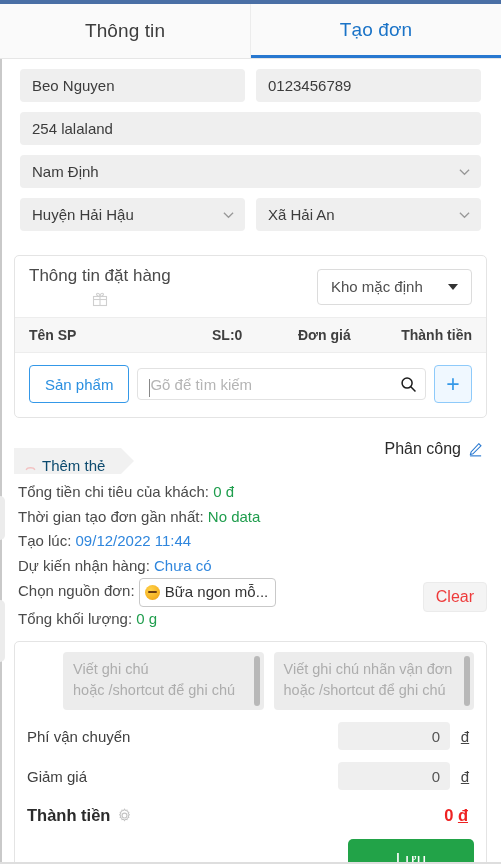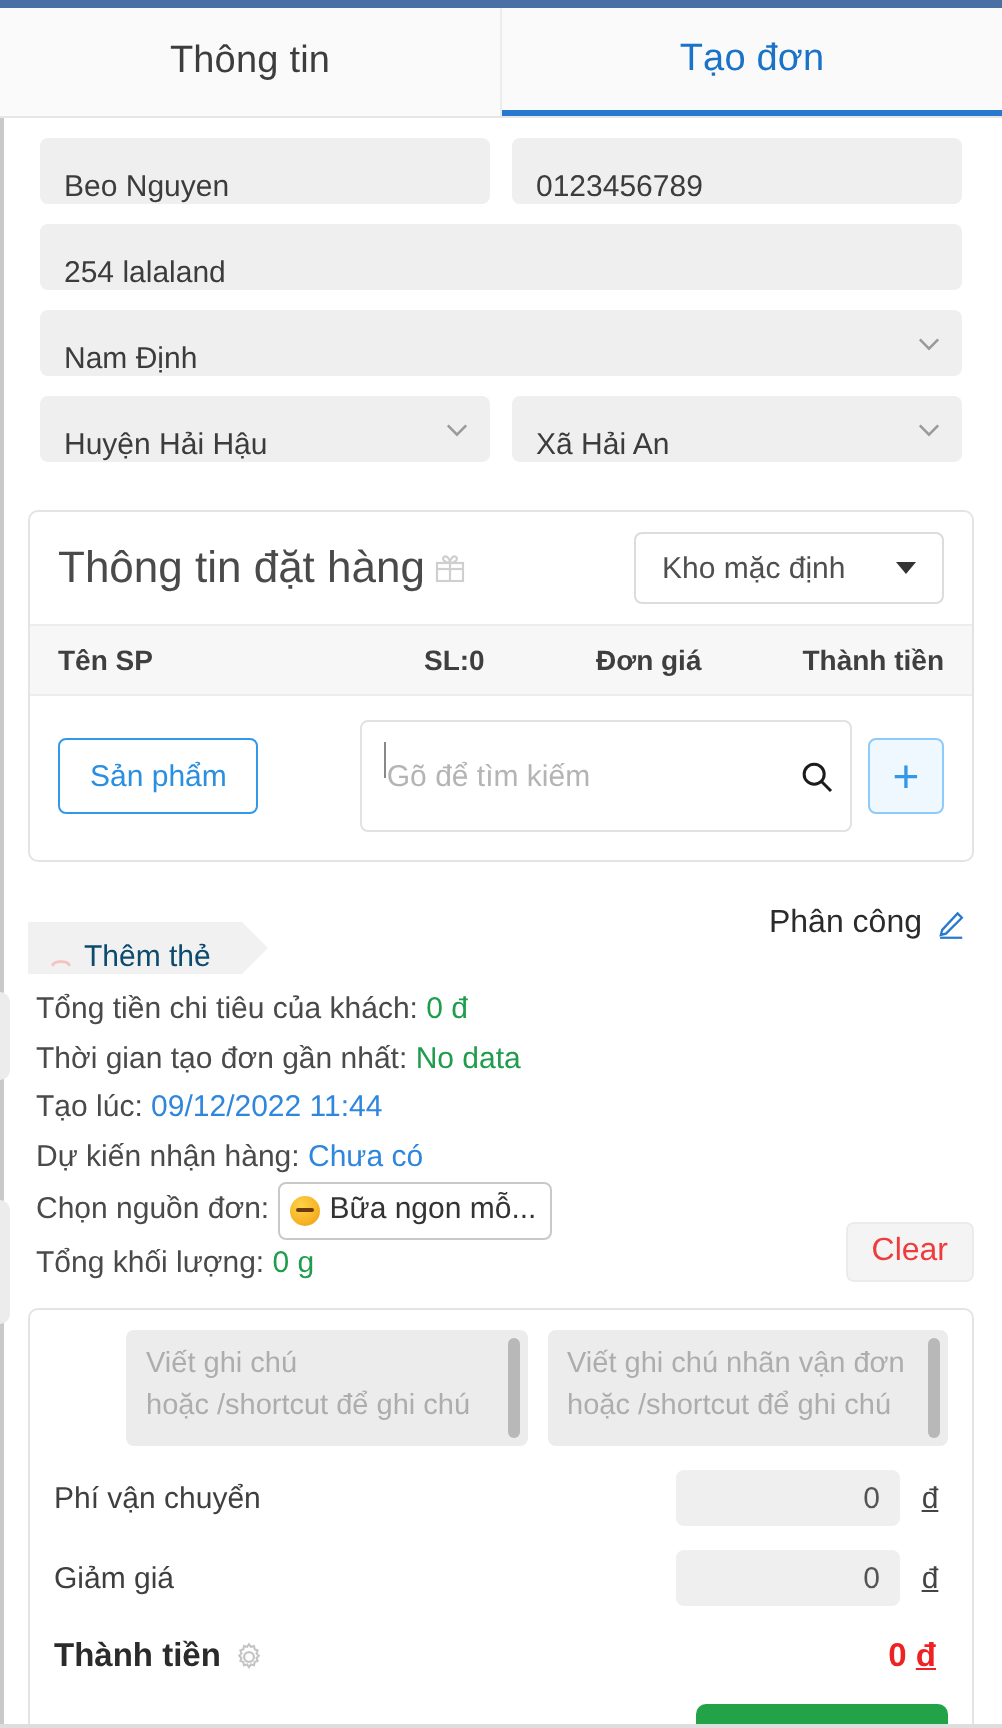--- a/index.html
+++ b/index.html
@@ -68,21 +68,21 @@
     gap: 11px;
     margin-bottom: 10px;
   }
   .field {
     position: relative;
     flex: 1;
     background: #efefef;
     border-radius: 4px;
     height: 33px;
     display: flex;
-    align-items: flex-end;
+    align-items: center;
     padding: 0 12px;
     box-sizing: border-box;
     font-size: 15px;
     color: #3c3c3c;
   }
   .field.sel { padding-right: 28px; }
   .chev {
     position: absolute;
     right: 11px;
     top: 50%;
@@ -99,25 +99,26 @@
     background: #fff;
     box-sizing: border-box;
   }
   .card-head {
     display: flex;
     align-items: center;
     justify-content: space-between;
     padding: 10px 14px;
   }
   .card-title {
-    font-size: 22px;
+    font-size: 17px;
     color: #4a4a4a;
     display: flex;
     align-items: center;
     gap: 5px;
+    flex-direction: column;
   }
   .gift-icon { width: 16px; height: 16px; color:#cfcfcf; display:block;}
   .gift-icon svg { display:block; width:100%; height:100%; }
   .warehouse-select {
     border: 1px solid #dcdcdc;
     border-radius: 4px;
     height: 36px;
     min-width: 155px;
     display: flex;
     align-items: center;
@@ -169,28 +170,27 @@
     justify-content: center;
     padding: 0 15px;
     font-size: 15px;
     box-sizing: border-box;
     white-space: nowrap;
   }
   .search-box {
     flex: 1;
     border: 1px solid #e2e2e2;
     border-radius: 4px;
-    height: 56px;
+    height: 32px;
     display: flex;
     align-items: center;
     padding: 0 8px 0 12px;
     box-sizing: border-box;
     background: #fff;
     position: relative;
-    margin-left: 43px;
   }
   .search-caret {
     position: absolute;
     left: 11px; top: 10px;
     width: 1px; height: 18px;
     background: #888;
   }
   .search-ph {
     flex: 1;
     font-size: 15px;
@@ -290,21 +290,21 @@
     position: absolute;
     left: 3px; right: 3px;
     top: 6px;
     height: 2.5px;
     border-radius: 2px;
     background: #6b3b10;
   }
   .clear-btn {
     position: absolute;
     right: 14px;
-    top: 124px;
+    top: 108px;
     background: #f4f4f4;
     border: 1px solid #ebebeb;
     border-radius: 4px;
     color: #ee3b3b;
     font-size: 16px;
     padding: 5px 12px;
     box-sizing: border-box;
   }
   
   .notes-card {

